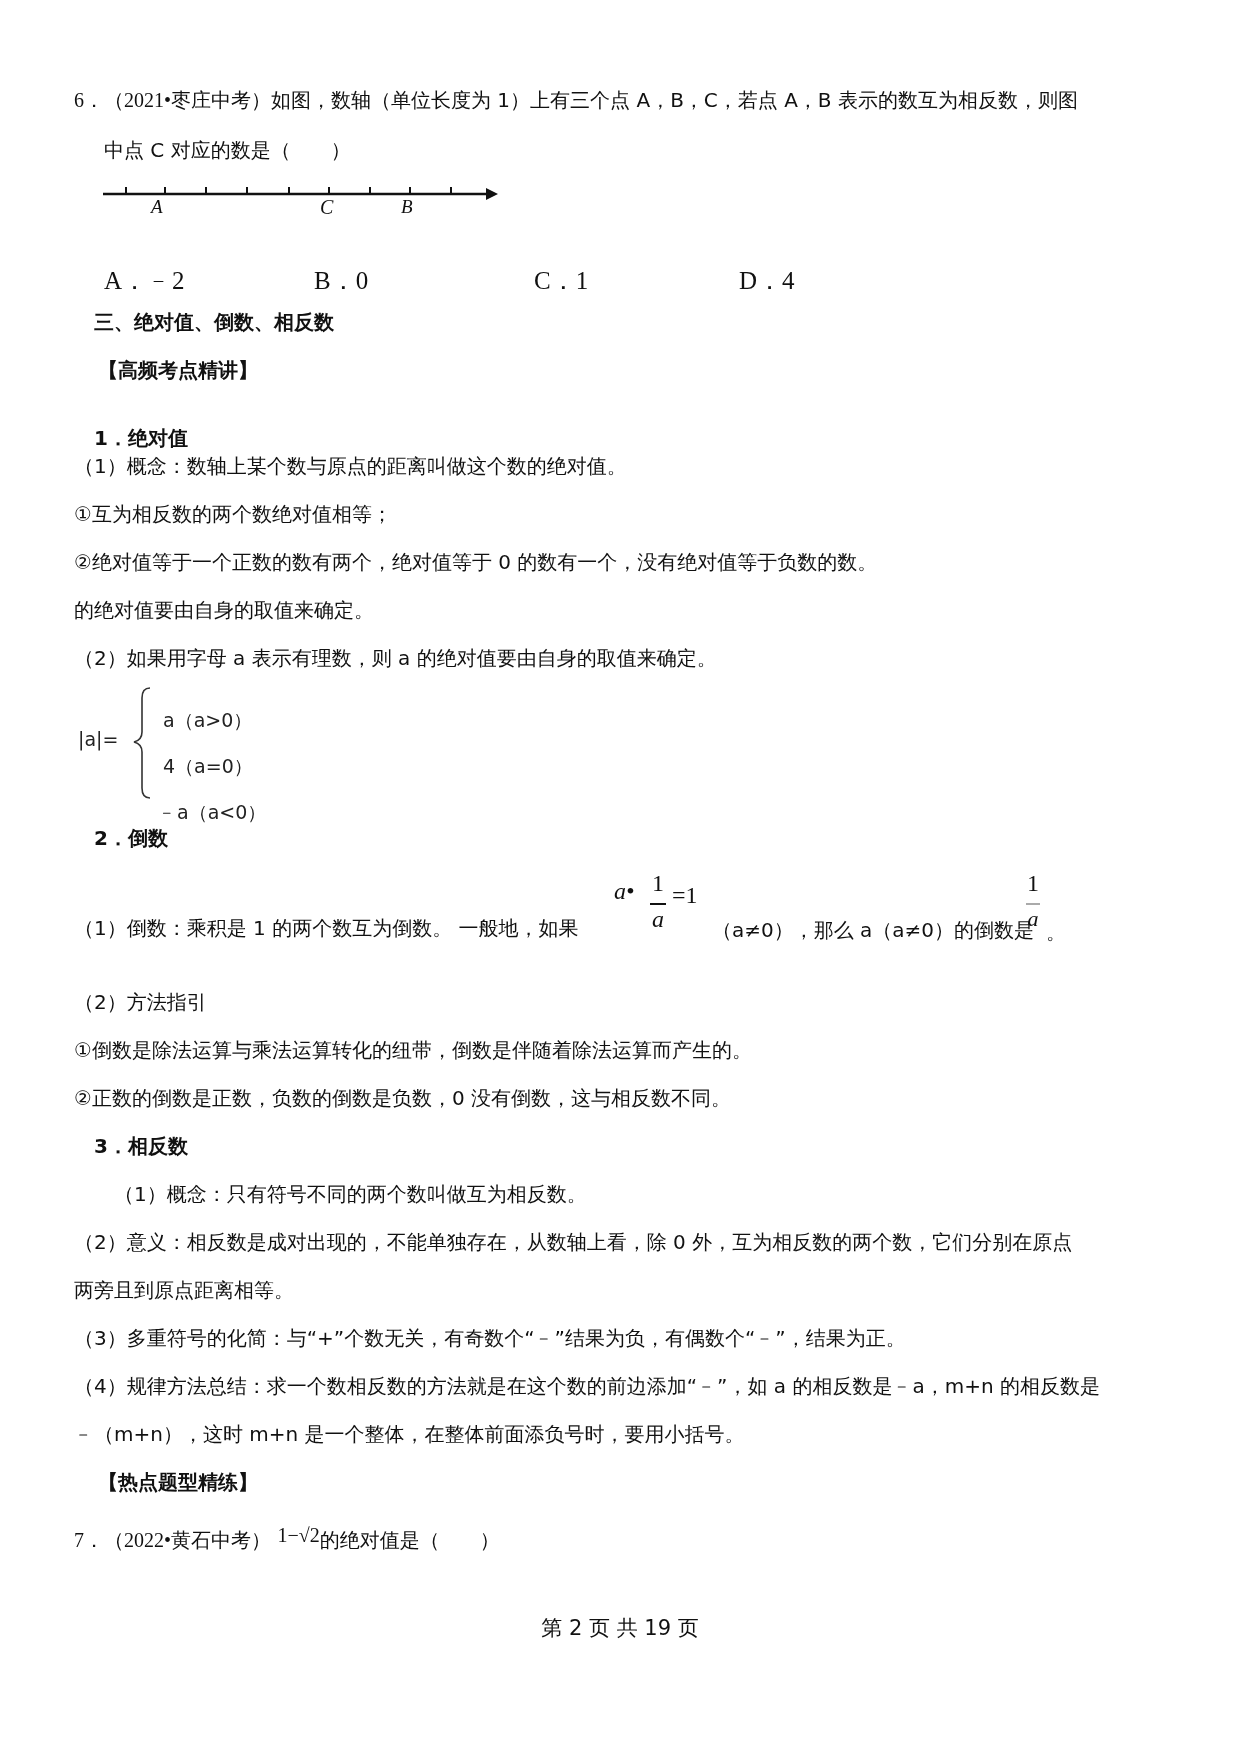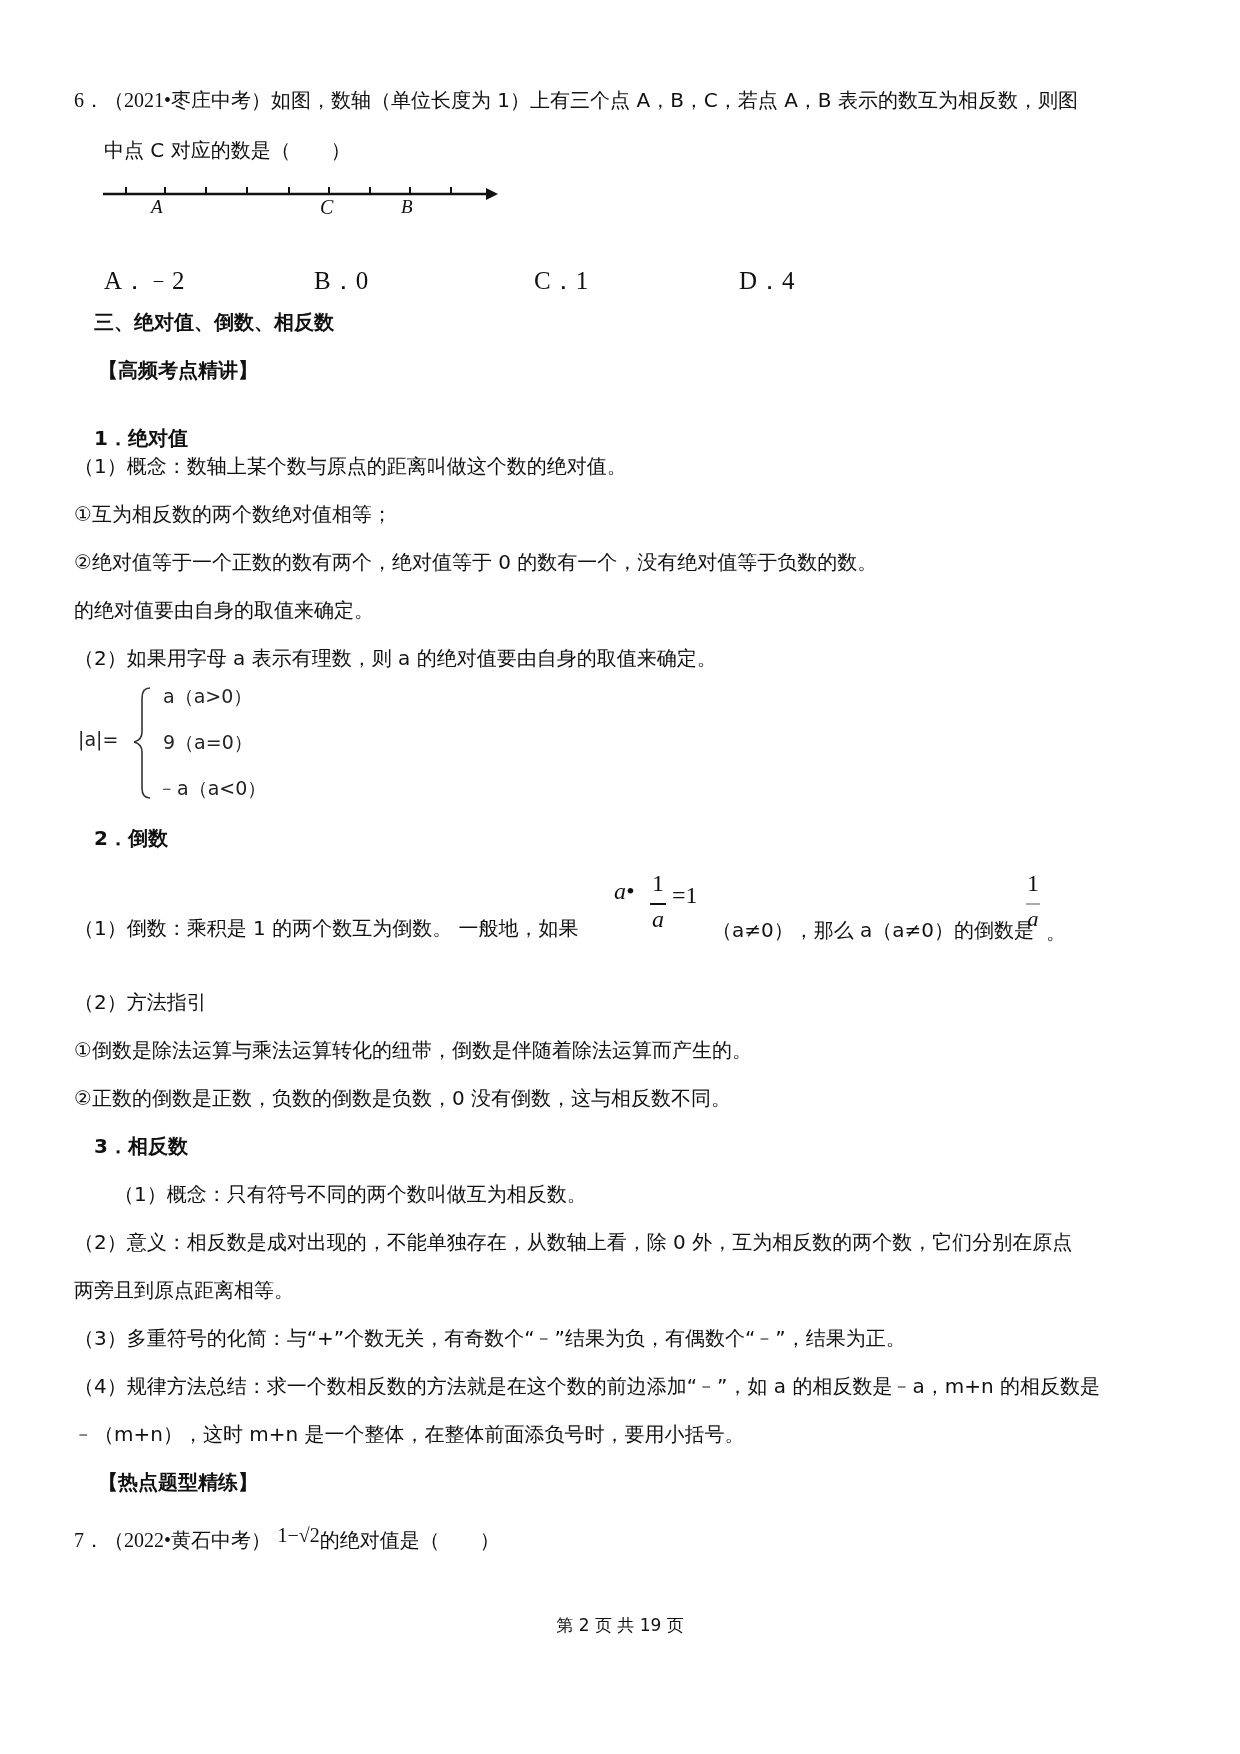--- a/index.html
+++ b/index.html
@@ -10,23 +10,23 @@
   }
   .abs { position: absolute; white-space: nowrap; }
   .t { font-size: 20px; line-height: 24px; }
   .serif { font-family: "Liberation Serif", "DejaVu Serif", serif; }
   .bold { font-weight: bold; margin-left: 20px; }
   .it { font-style: italic; }
   .axis-svg { position: absolute; left: 98px; top: 182px; }
   .opt { position: absolute; top: 264px; font-size: 25px; font-family: "Liberation Serif", "DejaVu Serif", serif; }
   .frac { position: absolute; font-family: "Liberation Serif", "DejaVu Serif", serif; }
   .brace-block { position: absolute; left: 78px; top: 684px; width: 200px; height: 116px; }
-  .brace-block .row { position: absolute; left: 85px; font-size: 19px; color: #222; }
+  .brace-block .row { position: absolute; left: 85px; font-size: 19px; color: #222; margin-top: 24px; }
   .brace-block .lhs { position: absolute; left: 0; top: 44px; font-size: 19px; color: #222; }
-  .footer { position: absolute; top: 1614px; left: 0; width: 1240px; text-align: center; font-size: 17px; font-family: "DejaVu Sans", sans-serif; }
+  .footer { position: absolute; top: 1614px; left: 0; width: 1240px; text-align: center; font-size: 21px; font-family: "DejaVu Sans", sans-serif; }
 </style>
 </head>
 <body>
 
 <div class="abs t serif" style="left:74px; top:88px;">
   <span>6．</span><span>（2021•枣庄中考）</span><span style="font-family:'DejaVu Sans',sans-serif;">如图，数轴（单位长度为 1）上有三个点 A，B，C，若点 A，B 表示的数互为相反数，则图</span>
 </div>
 <div class="abs t" style="left:104px; top:138px;">中点 C 对应的数是（　　）</div>
 
 <svg class="axis-svg" width="400" height="40">
@@ -62,21 +62,21 @@
 <div class="abs t" style="left:74px; top:550px;">②绝对值等于一个正数的数有两个，绝对值等于 0 的数有一个，没有绝对值等于负数的数。</div>
 <div class="abs t" style="left:74px; top:598px;">的绝对值要由自身的取值来确定。</div>
 <div class="abs t" style="left:74px; top:646px;">（2）如果用字母 a 表示有理数，则 a 的绝对值要由自身的取值来确定。</div>
 
 <div class="brace-block">
   <div class="lhs">|a|=</div>
   <svg style="position:absolute; left:50px; top:0;" width="30" height="116">
     <path d="M22,4 Q14,4 14,14 L14,48 Q14,56 6,58 Q14,60 14,68 L14,104 Q14,114 22,114" fill="none" stroke="#333" stroke-width="1.6"></path>
   </svg>
   <div class="row" style="top:0;">a（a&gt;0）</div>
-  <div class="row" style="top:46px;">9（a=0）</div>
+  <div class="row" style="top:46px;">4（a=0）</div>
   <div class="row" style="top:92px; left:80px;">﹣a（a&lt;0）</div>
 </div>
 
 <div class="abs t bold" style="left:74px; top:826px;">2．倒数</div>
 
 <div class="abs t" style="left:74px; top:916px;">（1）倒数：乘积是 1 的两个数互为倒数。 一般地，如果</div>
 <div class="frac" style="left:614px; top:878px; font-size:24px;">
   <span class="it">a•</span>
 </div>
 <div class="frac" style="left:650px; top:870px; width:16px; text-align:center; font-size:24px;">1</div>

